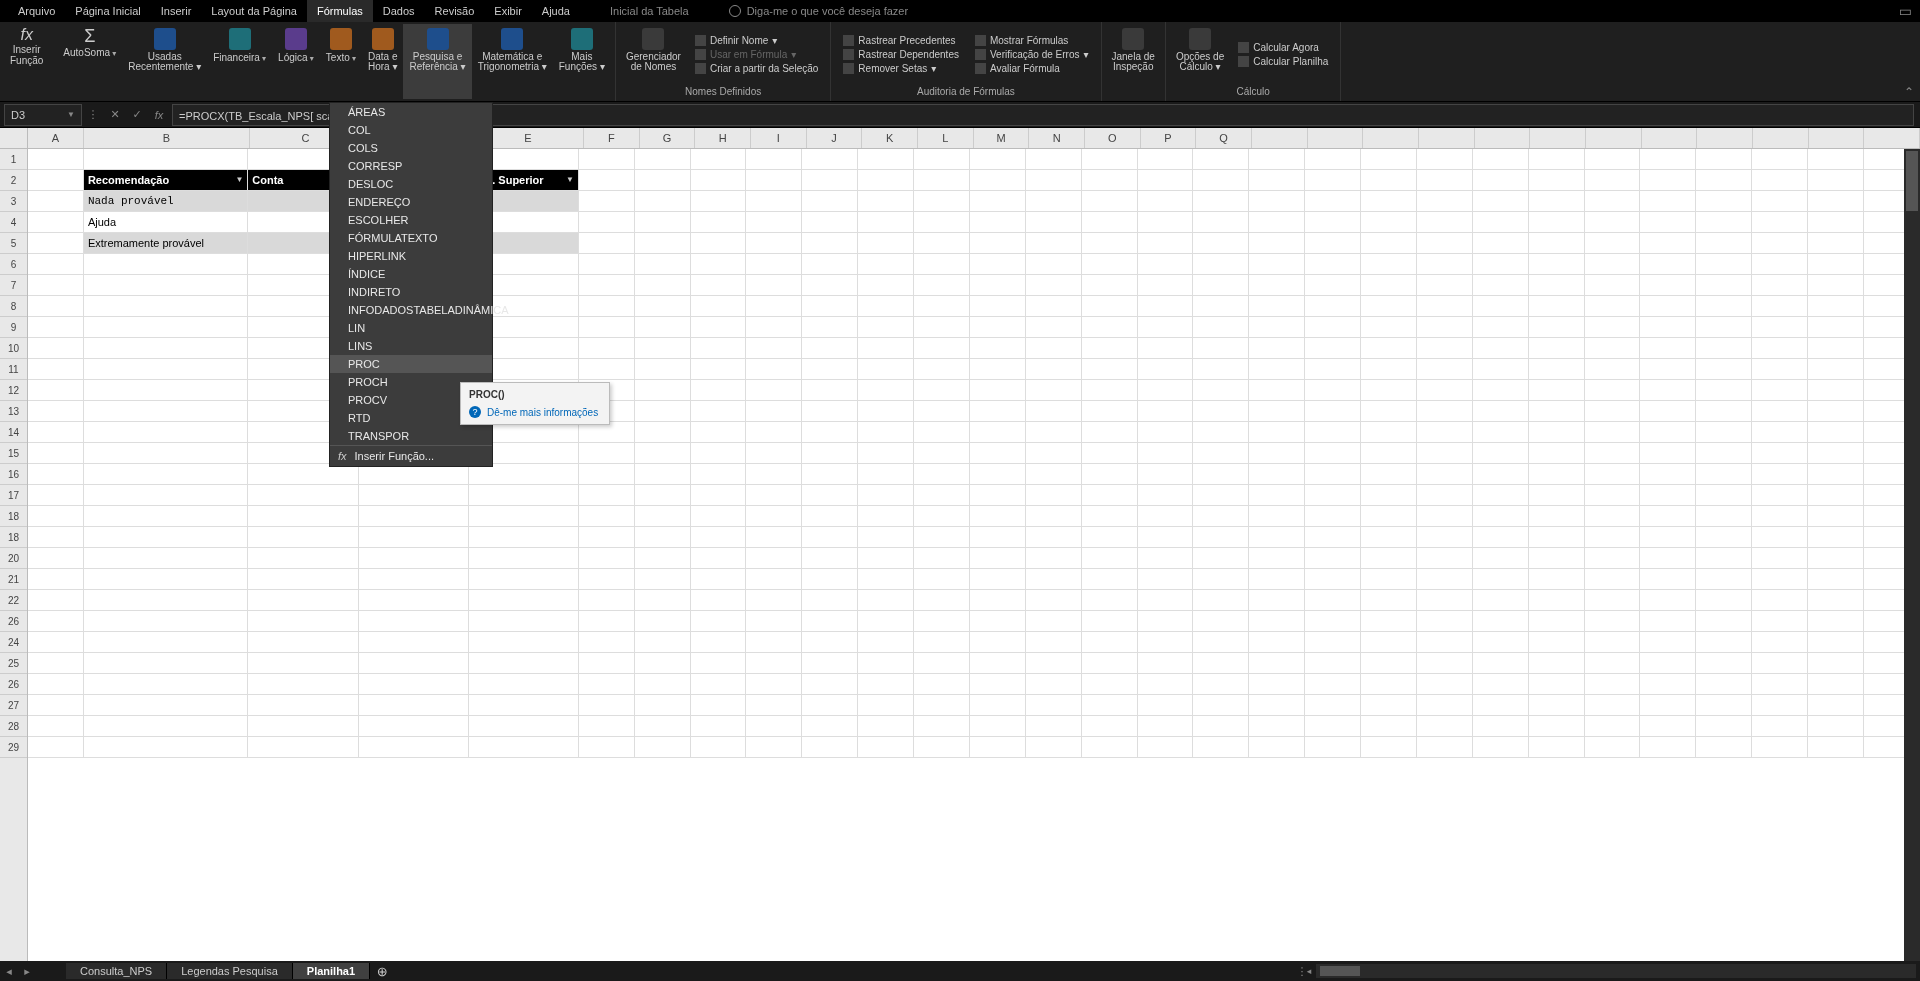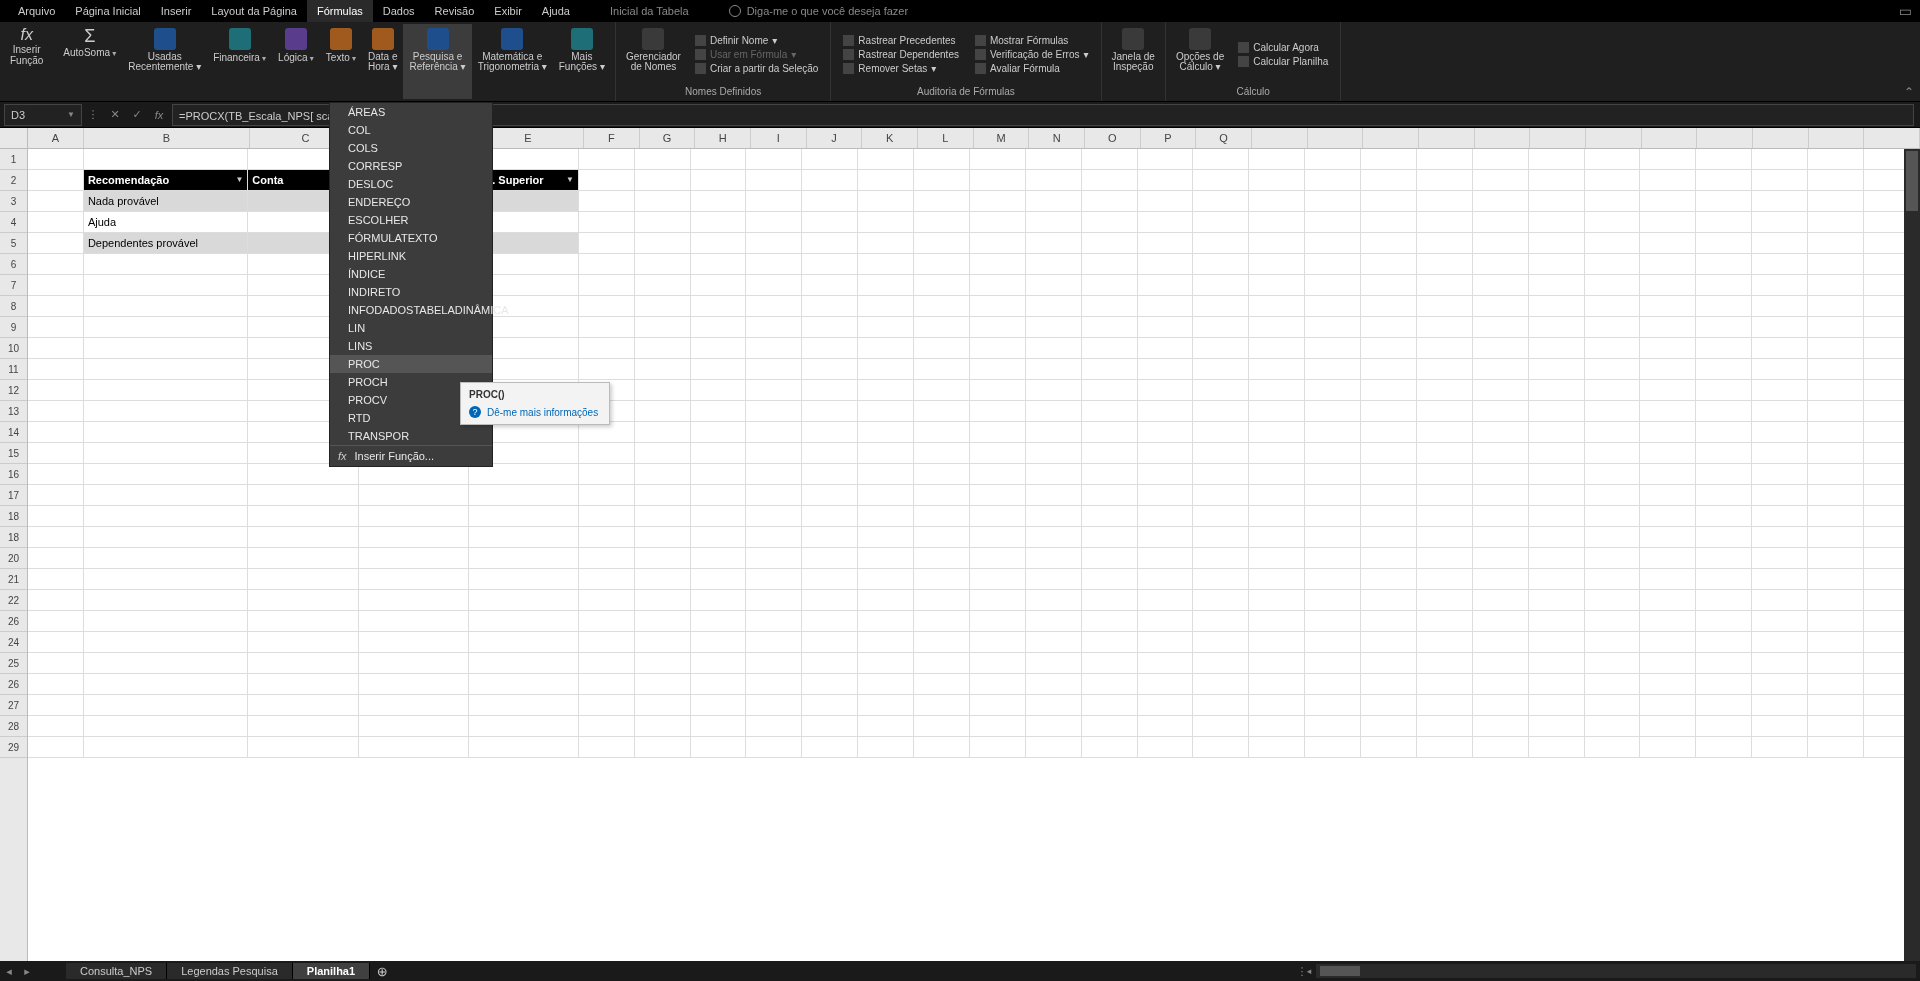--- a/index.html
+++ b/index.html
@@ -416,21 +416,21 @@
           <div class="cell" style="width: 66px;"></div>
           <div class="cell" style="width: 66px;"></div>
           <div class="cell" style="width: 66px;"></div>
           <div class="cell" style="width: 66px;"></div>
           <div class="cell" style="width: 66px;"></div>
           <div class="cell" style="width: 66px;"></div>
           <div class="cell" style="width: 66px;"></div>
         </div>
         <div class="cellrow">
           <div class="cell" style="width: 66px;"></div>
-          <div class="cell tbl-band" style="width: 198px;">Nada provável</div>
+          <div class="cell tbl-band" style="width: 198px; font-family: Liberation Mono, monospace;">Nada provável</div>
           <div class="cell tbl-band" style="width: 132px;"></div>
           <div class="cell tbl-sel tbl-sel-outline" style="width: 132px; background: rgb(89, 89, 89); color: rgb(255, 255, 255); text-align: left;">ME?</div>
           <div class="cell tbl-band" style="width: 132px;"></div>
           <div class="cell" style="width: 66px;"></div>
           <div class="cell" style="width: 66px;"></div>
           <div class="cell" style="width: 66px;"></div>
           <div class="cell" style="width: 66px;"></div>
           <div class="cell" style="width: 66px;"></div>
           <div class="cell" style="width: 66px;"></div>
           <div class="cell" style="width: 66px;"></div>
@@ -478,21 +478,21 @@
           <div class="cell" style="width: 66px;"></div>
           <div class="cell" style="width: 66px;"></div>
           <div class="cell" style="width: 66px;"></div>
           <div class="cell" style="width: 66px;"></div>
           <div class="cell" style="width: 66px;"></div>
           <div class="cell" style="width: 66px;"></div>
           <div class="cell" style="width: 66px;"></div>
         </div>
         <div class="cellrow">
           <div class="cell" style="width: 66px;"></div>
-          <div class="cell tbl-band" style="width: 198px;">Dependentes provável</div>
+          <div class="cell tbl-band" style="width: 198px;">Extremamente provável</div>
           <div class="cell tbl-band" style="width: 132px;"></div>
           <div class="cell tbl-band" style="width: 132px; text-align: left; background: rgb(217, 217, 217); color: rgb(0, 0, 0);">ME?</div>
           <div class="cell tbl-band" style="width: 132px;"></div>
           <div class="cell" style="width: 66px;"></div>
           <div class="cell" style="width: 66px;"></div>
           <div class="cell" style="width: 66px;"></div>
           <div class="cell" style="width: 66px;"></div>
           <div class="cell" style="width: 66px;"></div>
           <div class="cell" style="width: 66px;"></div>
           <div class="cell" style="width: 66px;"></div>

